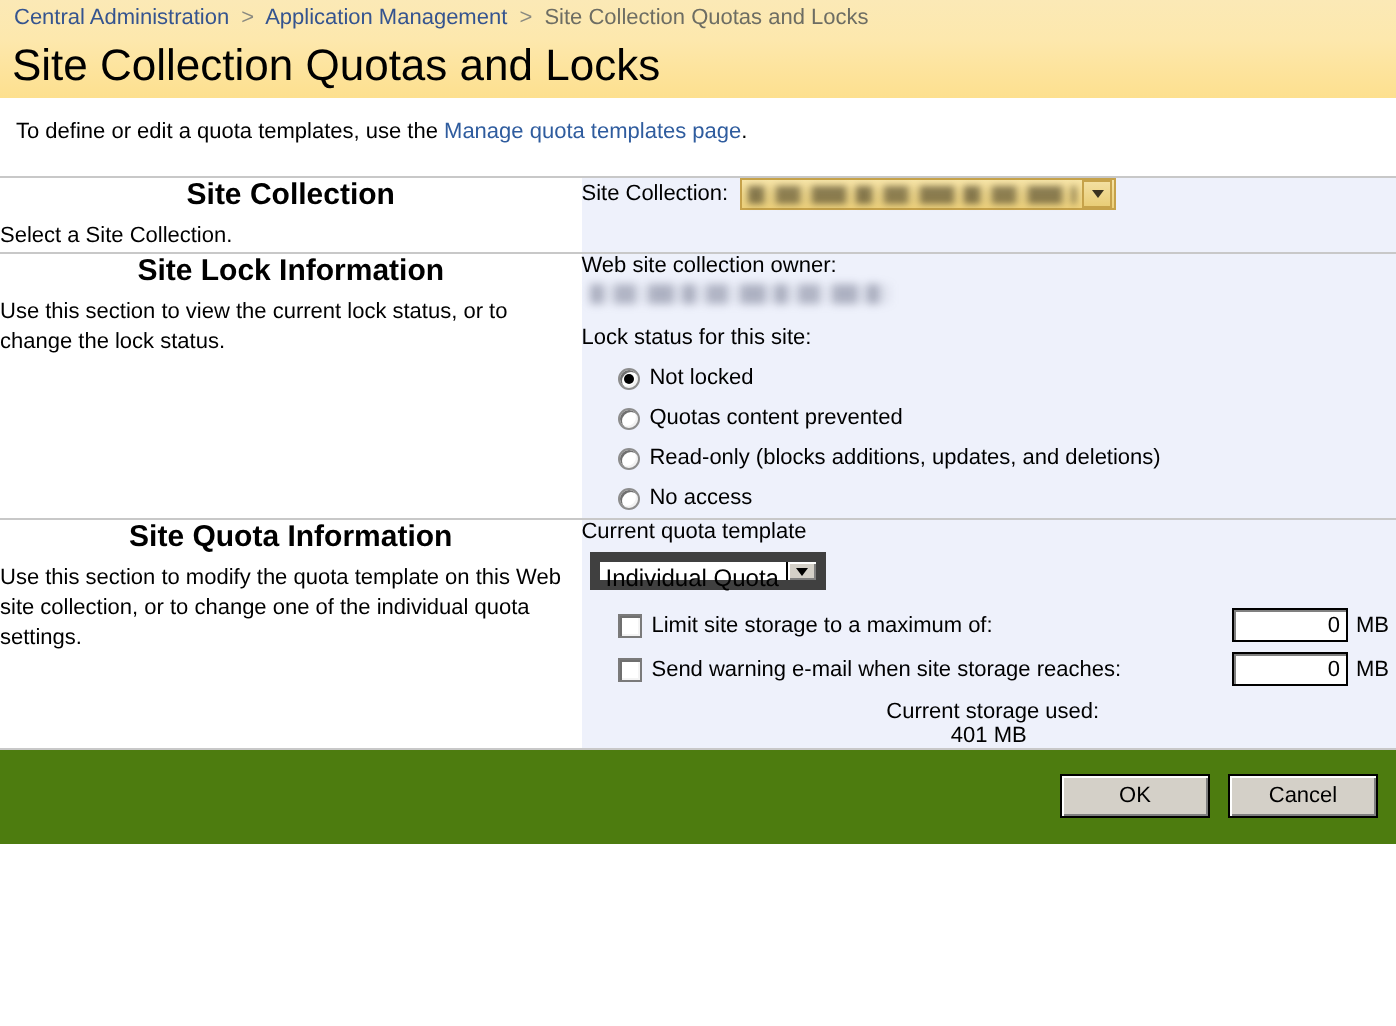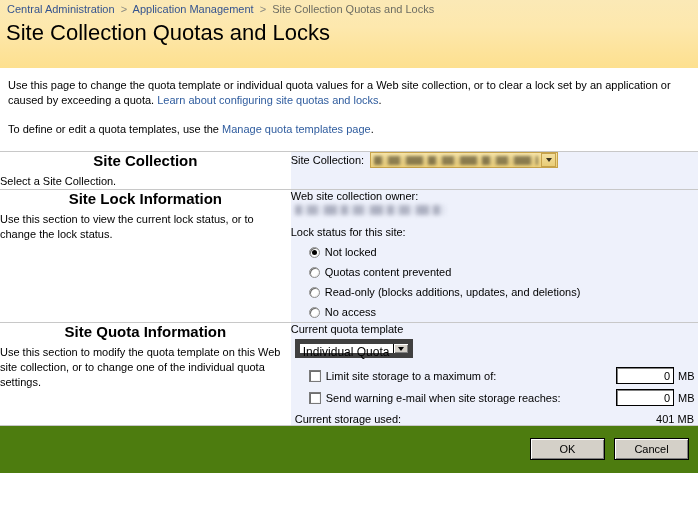--- a/index.html
+++ b/index.html
@@ -12,21 +12,21 @@
     background: #ffffff;
     font-family: "Liberation Sans", sans-serif;
     font-size: 11px;
     color: #000000;
     overflow: hidden;
   }
 
   
   #header-band {
     position: relative;
-    height: 68px;
+    height: 49px;
     background: linear-gradient(to bottom, #fbe9b6 0%, #fde8ad 40%, #fde39b 75%, #fde08f 100%);
     padding: 2px 0 0 6px;
     box-sizing: border-box;
   }
   #breadcrumb {
     font-size: 11px;
     line-height: 14px;
     white-space: nowrap;
     padding-left: 1px;
   }
@@ -295,20 +295,21 @@
     font-size: 11px;
     color: #000;
     margin-left: 4px;
     width: 20px;
     flex: 0 0 auto;
   }
   .storage-row {
     display: flex;
     align-items: center;
     margin: 7px 0 0 4px;
+    flex-direction: column;
   }
   .storage-row .slabel {
     font-size: 11px;
     color: #000;
   }
   .storage-row .spacer { flex: 1 1 auto; }
   .storage-row .sval {
     font-size: 11px;
     color: #000;
     margin-right: 4px;
@@ -350,23 +351,20 @@
     <span class="crumb-link">Central Administration</span>
     <span class="crumb-sep">&gt;</span>
     <span class="crumb-link">Application Management</span>
     <span class="crumb-sep">&gt;</span>
     <span class="crumb-current">Site Collection Quotas and Locks</span>
   </div>
   <h1 id="page-title">Site Collection Quotas and Locks</h1>
 </div>
 
 <div id="intro">
-  <p>
-    <span>Use this page to change the quota template or individual quota values for a Web site collection, or to clear a lock set by an application or caused by exceeding a quota. </span><a>Learn about configuring site quotas and locks</a><span>.</span>
-  </p>
   <p>
     <span>To define or edit a quota templates, use the </span><a>Manage quota templates page</a><span>.</span>
   </p>
 </div>
 
 <table id="sections">
   <tbody>
 
     <tr class="sec-row">
       <td class="sec-left">

